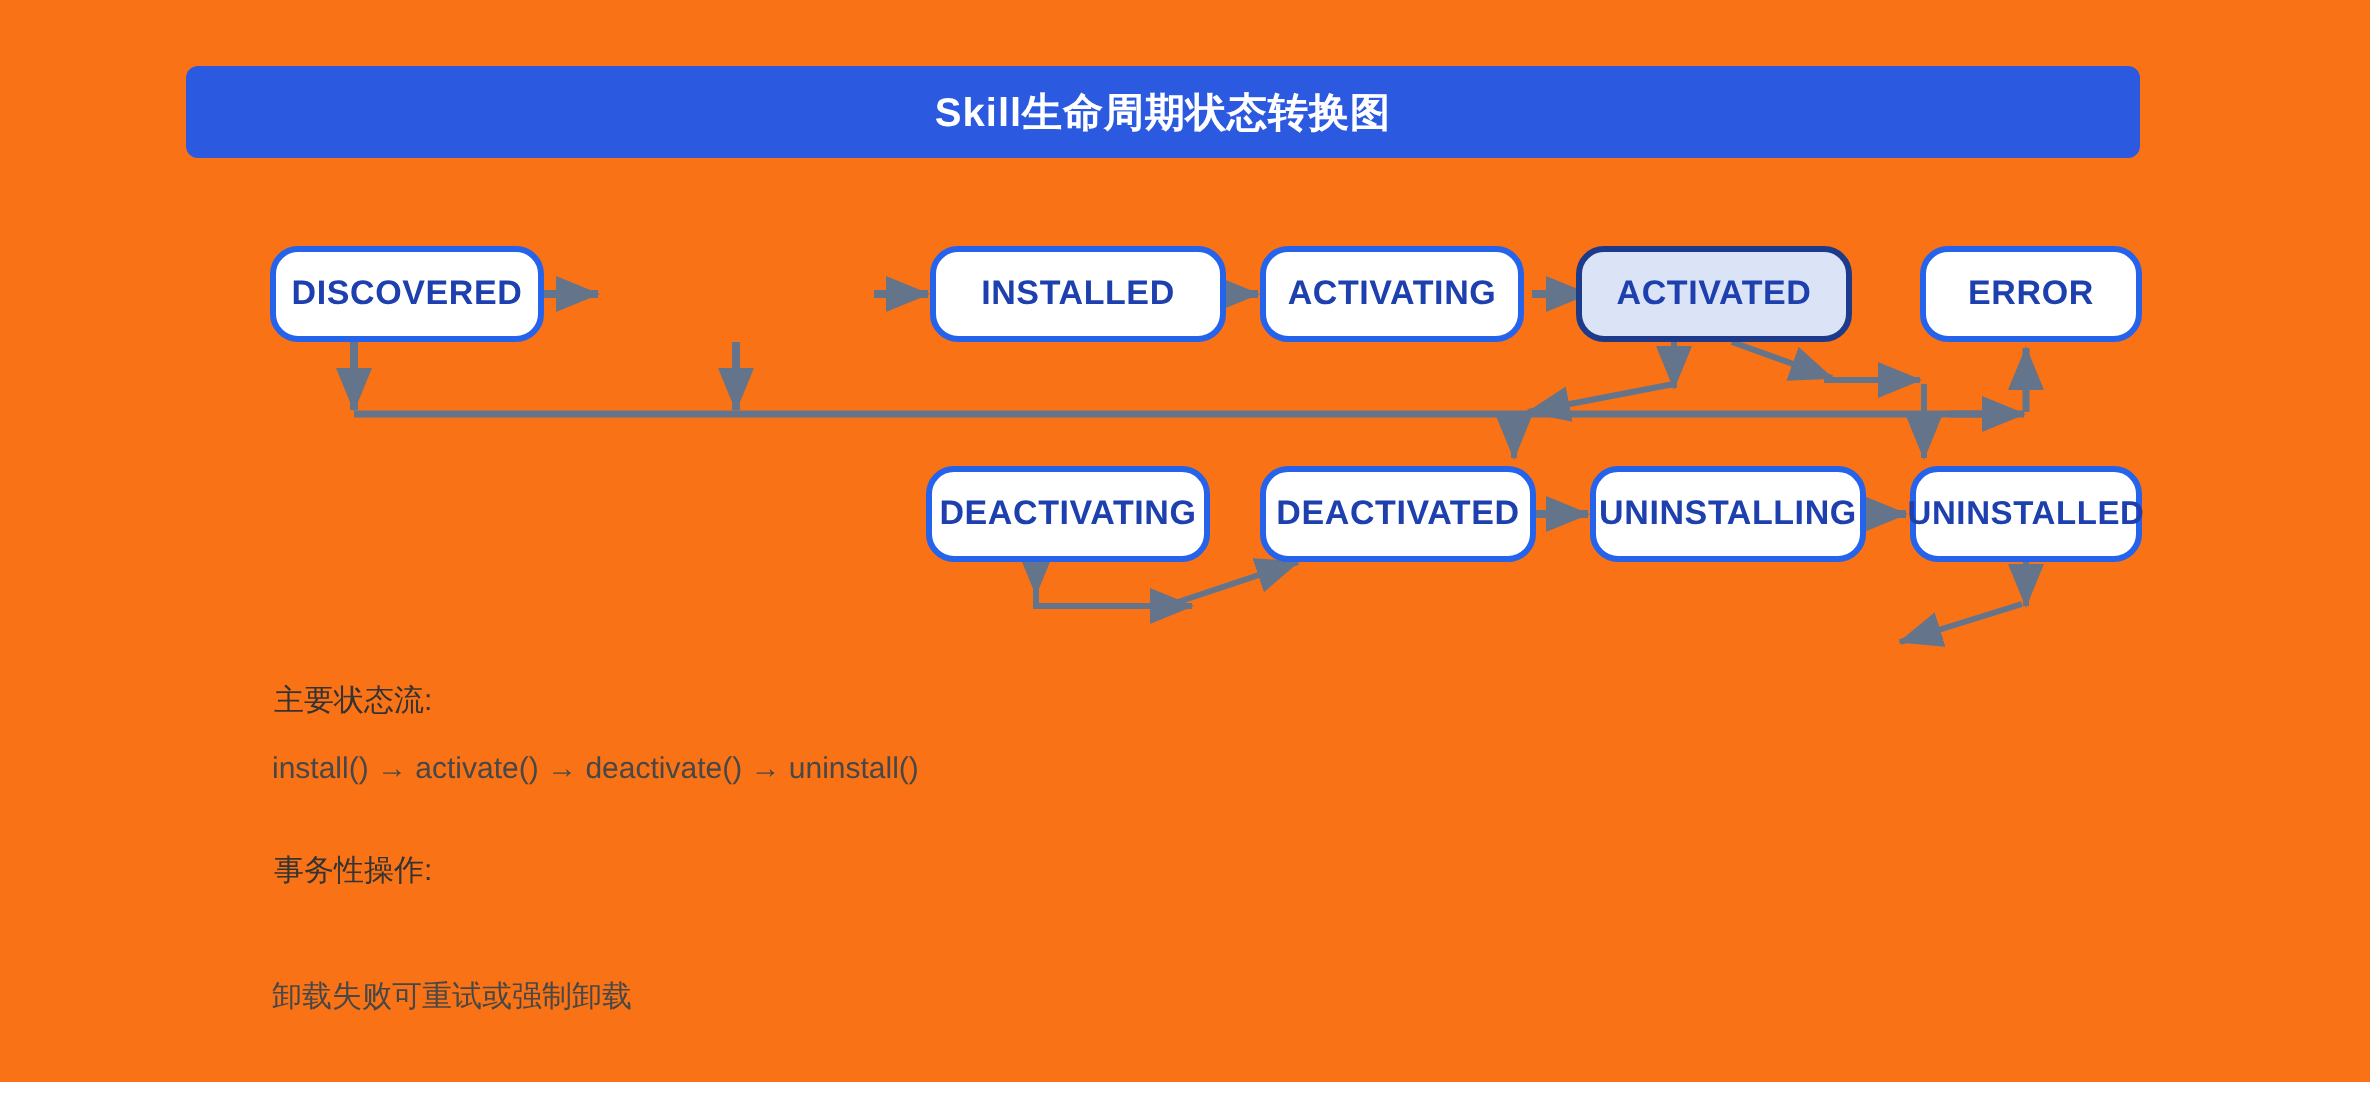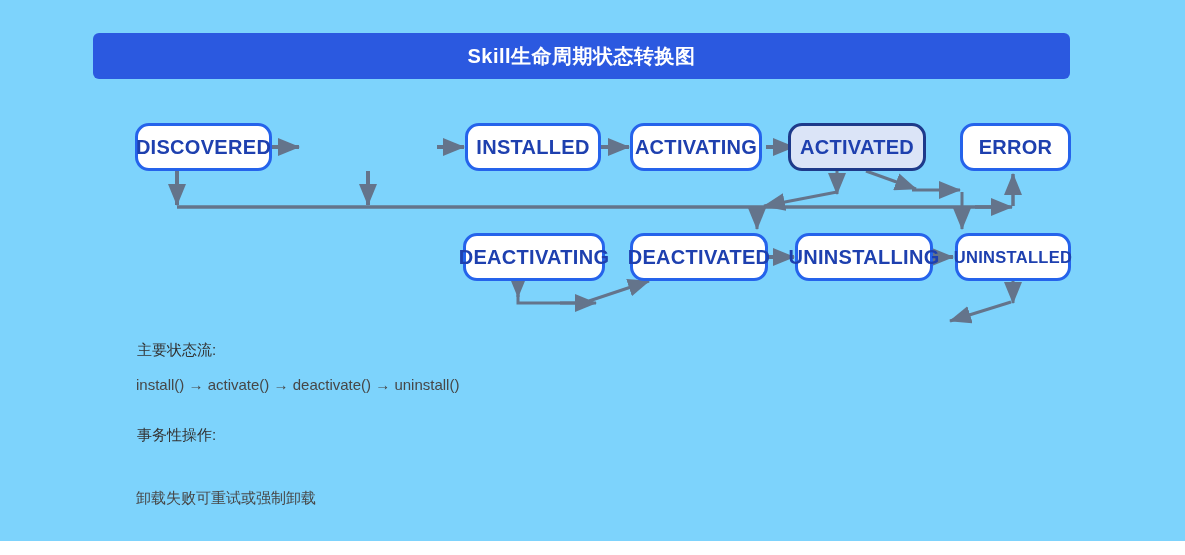--- a/index.html
+++ b/index.html
@@ -3,38 +3,38 @@
 <meta charset="utf-8">
 <style>
   html,body{margin:0;padding:0;}
   body{
     font-family:"Liberation Sans","DejaVu Sans",sans-serif;
     background:#f7f8fa;
   }
   #stage{
     position:relative;
     width:1185px;height:555px;
-    background:#7dd3fc;
+    background:#f97316;
     overflow:hidden;
   }
   .titlebar{
     position:absolute;left:93px;top:33px;width:977px;height:46px;
     background:#2b59e0;border-radius:6px;
     display:flex;align-items:center;justify-content:center;
   }
   .titlebar .title{
     color:#ffffff;font-size:20px;font-weight:700;letter-spacing:.5px;
   }
   svg.arrows{position:absolute;left:0;top:0;}
   .node{
     position:absolute;height:42px;
     background:#ffffff;
     border:3px solid #2563eb;border-radius:14px;
     display:flex;align-items:center;justify-content:center;
-    color:#1e40af;font-size:20px;font-weight:700;letter-spacing:.3px;
+    color:#1e40af;font-size:17px;font-weight:700;letter-spacing:.3px;
     white-space:nowrap;box-sizing:border-box;
   }
   .node.active{
     background:#dbe4f7;border-color:#1e3a8a;
   }
   .note{position:absolute;white-space:pre;}
   .note.head{color:#333333;font-size:15px;}
   .note.body{color:#474747;font-size:15px;}
   .footer-strip{
     position:absolute;left:0;top:541px;width:1185px;height:14px;background:#ffffff;
@@ -84,21 +84,21 @@
       <path d="M518,295 L518,303 L576,303" stroke-width="3"></path>
       <path d="M560,303 L596,303" stroke-width="3" marker-end="url(#ah)"></path>
       <path d="M589,301 L649,281" stroke-width="3" marker-end="url(#ah)"></path>
 
       <path d="M1013,281 L1013,303" stroke-width="3" marker-end="url(#ah)"></path>
       <path d="M1011,302 L950,321" stroke-width="3" marker-end="url(#ah)"></path>
     </g>
   </svg>
 
   <div class="node" style="left:135px;top:123px;width:137px;height:48px">DISCOVERED</div>
-  <div class="node" style="left:465px;top:123px;width:136px;height:48px">INSTALLED</div>
+  <div class="node" style="left:465px;top:123px;width:148px;height:48px">INSTALLED</div>
   <div class="node" style="left:630px;top:123px;width:132px;height:48px">ACTIVATING</div>
   <div class="node active" style="left:788px;top:123px;width:138px;height:48px">ACTIVATED</div>
   <div class="node" style="left:960px;top:123px;width:111px;height:48px">ERROR</div>
 
   <div class="node" style="left:463px;top:233px;width:142px;height:48px">DEACTIVATING</div>
   <div class="node" style="left:630px;top:233px;width:138px;height:48px">DEACTIVATED</div>
   <div class="node" style="left:795px;top:233px;width:138px;height:48px">UNINSTALLING</div>
   <div class="node" style="left:955px;top:233px;width:116px;height:48px;font-size:16.5px">UNINSTALLED</div>
 
   <div class="note head" style="left:137px;top:341px">主要状态流:</div>

